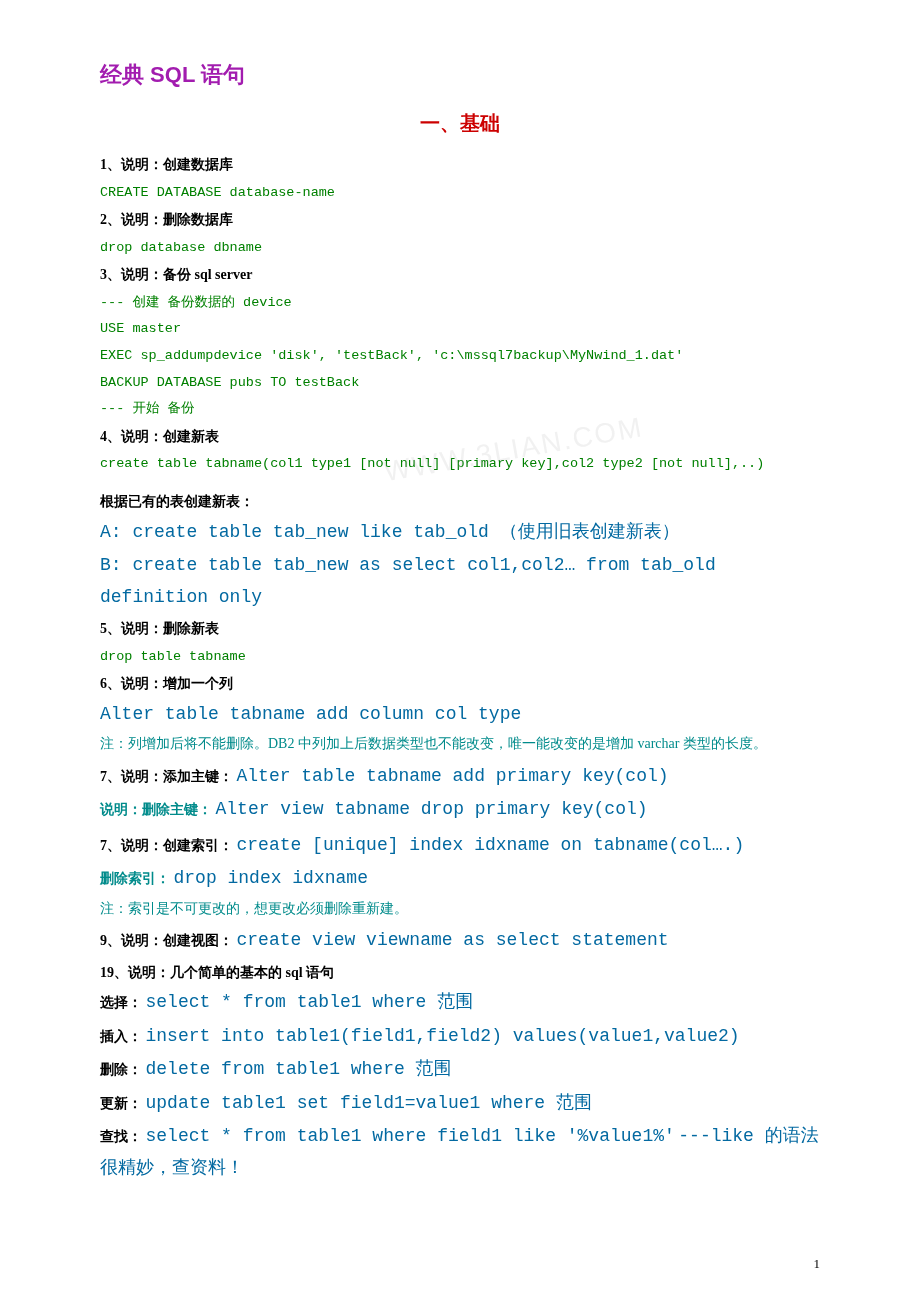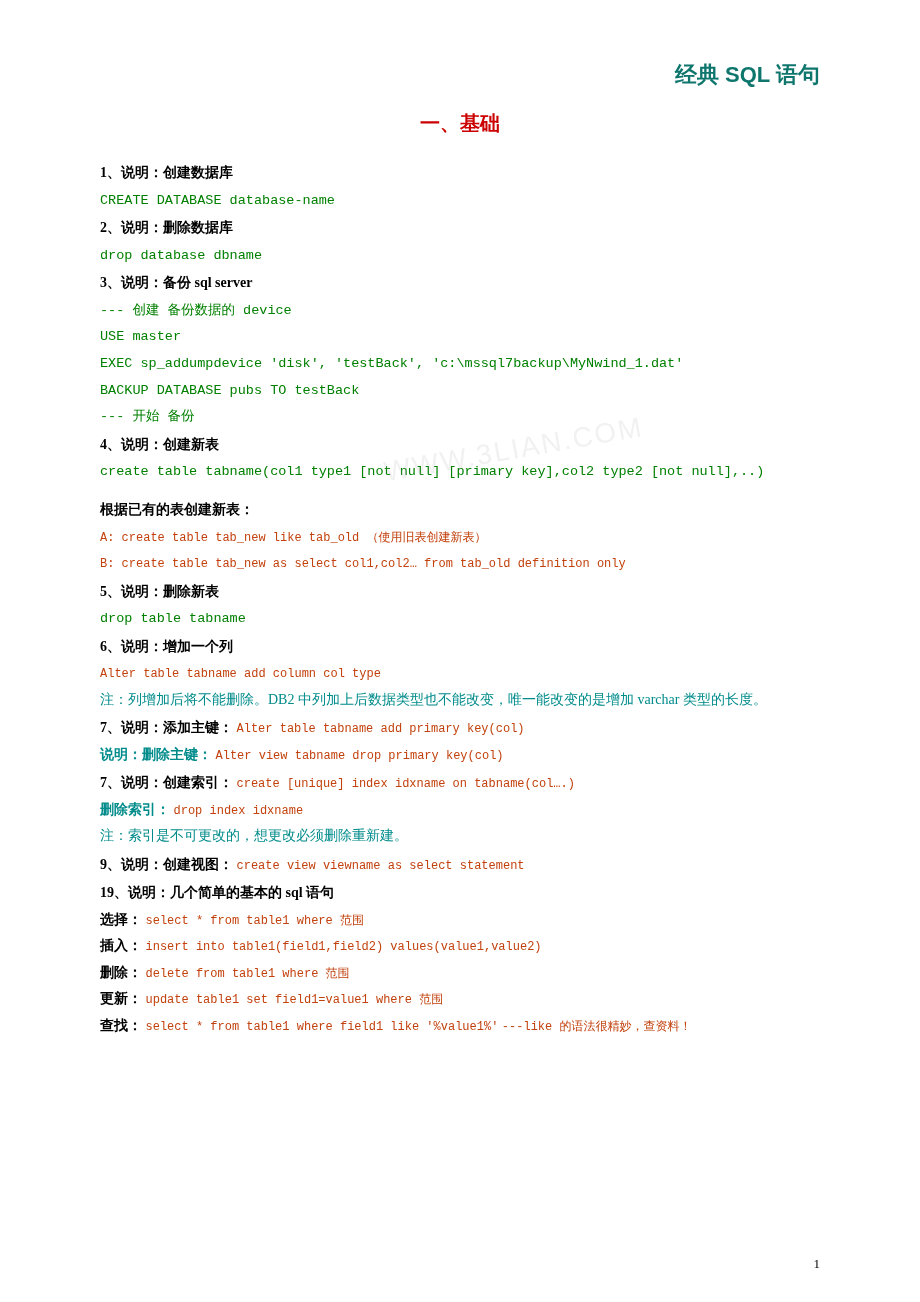--- a/index.html
+++ b/index.html
@@ -11,53 +11,53 @@
       background: #ffffff;
       font-family: "SimSun", "宋体", serif;
       font-size: 14px;
       color: #000000;
       width: 920px;
       min-height: 1302px;
       padding: 60px 100px 60px 100px;
       position: relative;
     }
     .page-title {
-      text-align: right;
+      text-align: left;
       font-size: 22px;
       font-weight: bold;
-      color: #0f766e;
+      color: #a21caf;
       margin-bottom: 20px;
       font-family: "SimHei", "黑体", sans-serif;
     }
     .section-title {
       text-align: center;
       font-size: 20px;
       font-weight: bold;
       color: #cc0000;
-      margin-bottom: 24px;
+      margin-bottom: 16px;
       font-family: "SimHei", "黑体", sans-serif;
     }
     .content-block {
       margin-bottom: 4px;
       line-height: 1.7;
     }
     .label-black {
       color: #000000;
       font-weight: bold;
       font-size: 14px;
     }
     .code-green {
       color: #008000;
       font-family: "Courier New", Courier, monospace;
       font-size: 13.5px;
     }
     .code-teal {
-      color: #c2410c;
+      color: #0369a1;
       font-family: "Courier New", Courier, monospace;
-      font-size: 12px;
+      font-size: 18px;
     }
     .note-teal {
       color: #008B8B;
       font-size: 14px;
     }
     .section-gap {
       margin-top: 14px;
     }
     .page-number {
       position: absolute;

